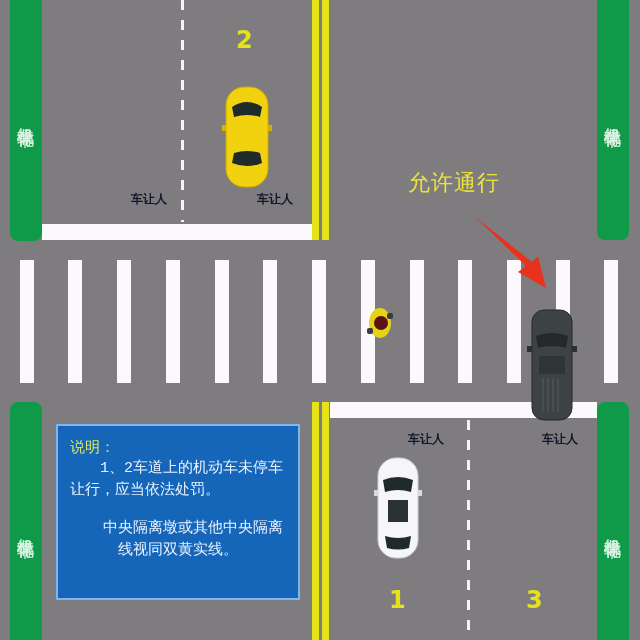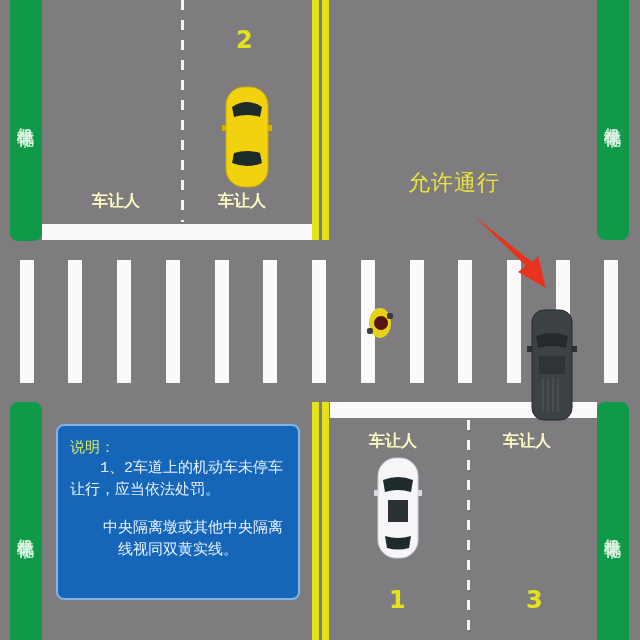--- a/index.html
+++ b/index.html
@@ -4,23 +4,23 @@
 <style>
   html,body{margin:0;padding:0;}
   body{width:640px;height:640px;overflow:hidden;background:#7f7c80;position:relative;font-family:"DejaVu Sans","Liberation Sans",sans-serif;}
   .abs{position:absolute;}
   .green{background:#0f9a4a;border-radius:8px;color:#d8f2e0;font-size:17px;line-height:20px;display:flex;align-items:center;justify-content:center;}
   .green span{writing-mode:vertical-rl;text-orientation:upright;letter-spacing:1px;}
   .yline{background:#e6e21a;}
   .white{background:#fbf9fc;}
   .dash{width:3px;background:repeating-linear-gradient(to bottom,#f4f4f4 0 10px,transparent 10px 20px);}
   .stripe{width:14px;height:123px;top:260px;background:#fbf9fc;}
-  .yield{color:#fef9c3;font-weight:bold;font-size:16px;}
+  .yield{color:#0f172a;font-weight:bold;font-size:12px;margin-left:39px;}
   .num{color:#e3e21c;font-weight:bold;font-size:24px;}
-  .note{background:#1565b8;border:2px solid #7fb6ea;border-radius:8px;color:#e8f2ff;font-size:15px;line-height:22px;padding:10px 12px;box-sizing:border-box;}
+  .note{background:#1565b8;border:2px solid #7fb6ea;border-radius:0;color:#e8f2ff;font-size:15px;line-height:22px;padding:10px 12px;box-sizing:border-box;}
   .note .title{color:#d7e86a;}
   .allow{color:#e9e43a;font-size:22px;letter-spacing:1px;}
 </style>
 </head>
 <body>
 
 <div class="abs green" style="left:10px;top:-8px;width:32px;height:249px;">
     <span>机非绿化带</span>
   </div>
 <div class="abs green" style="left:10px;top:402px;width:32px;height:250px;">

